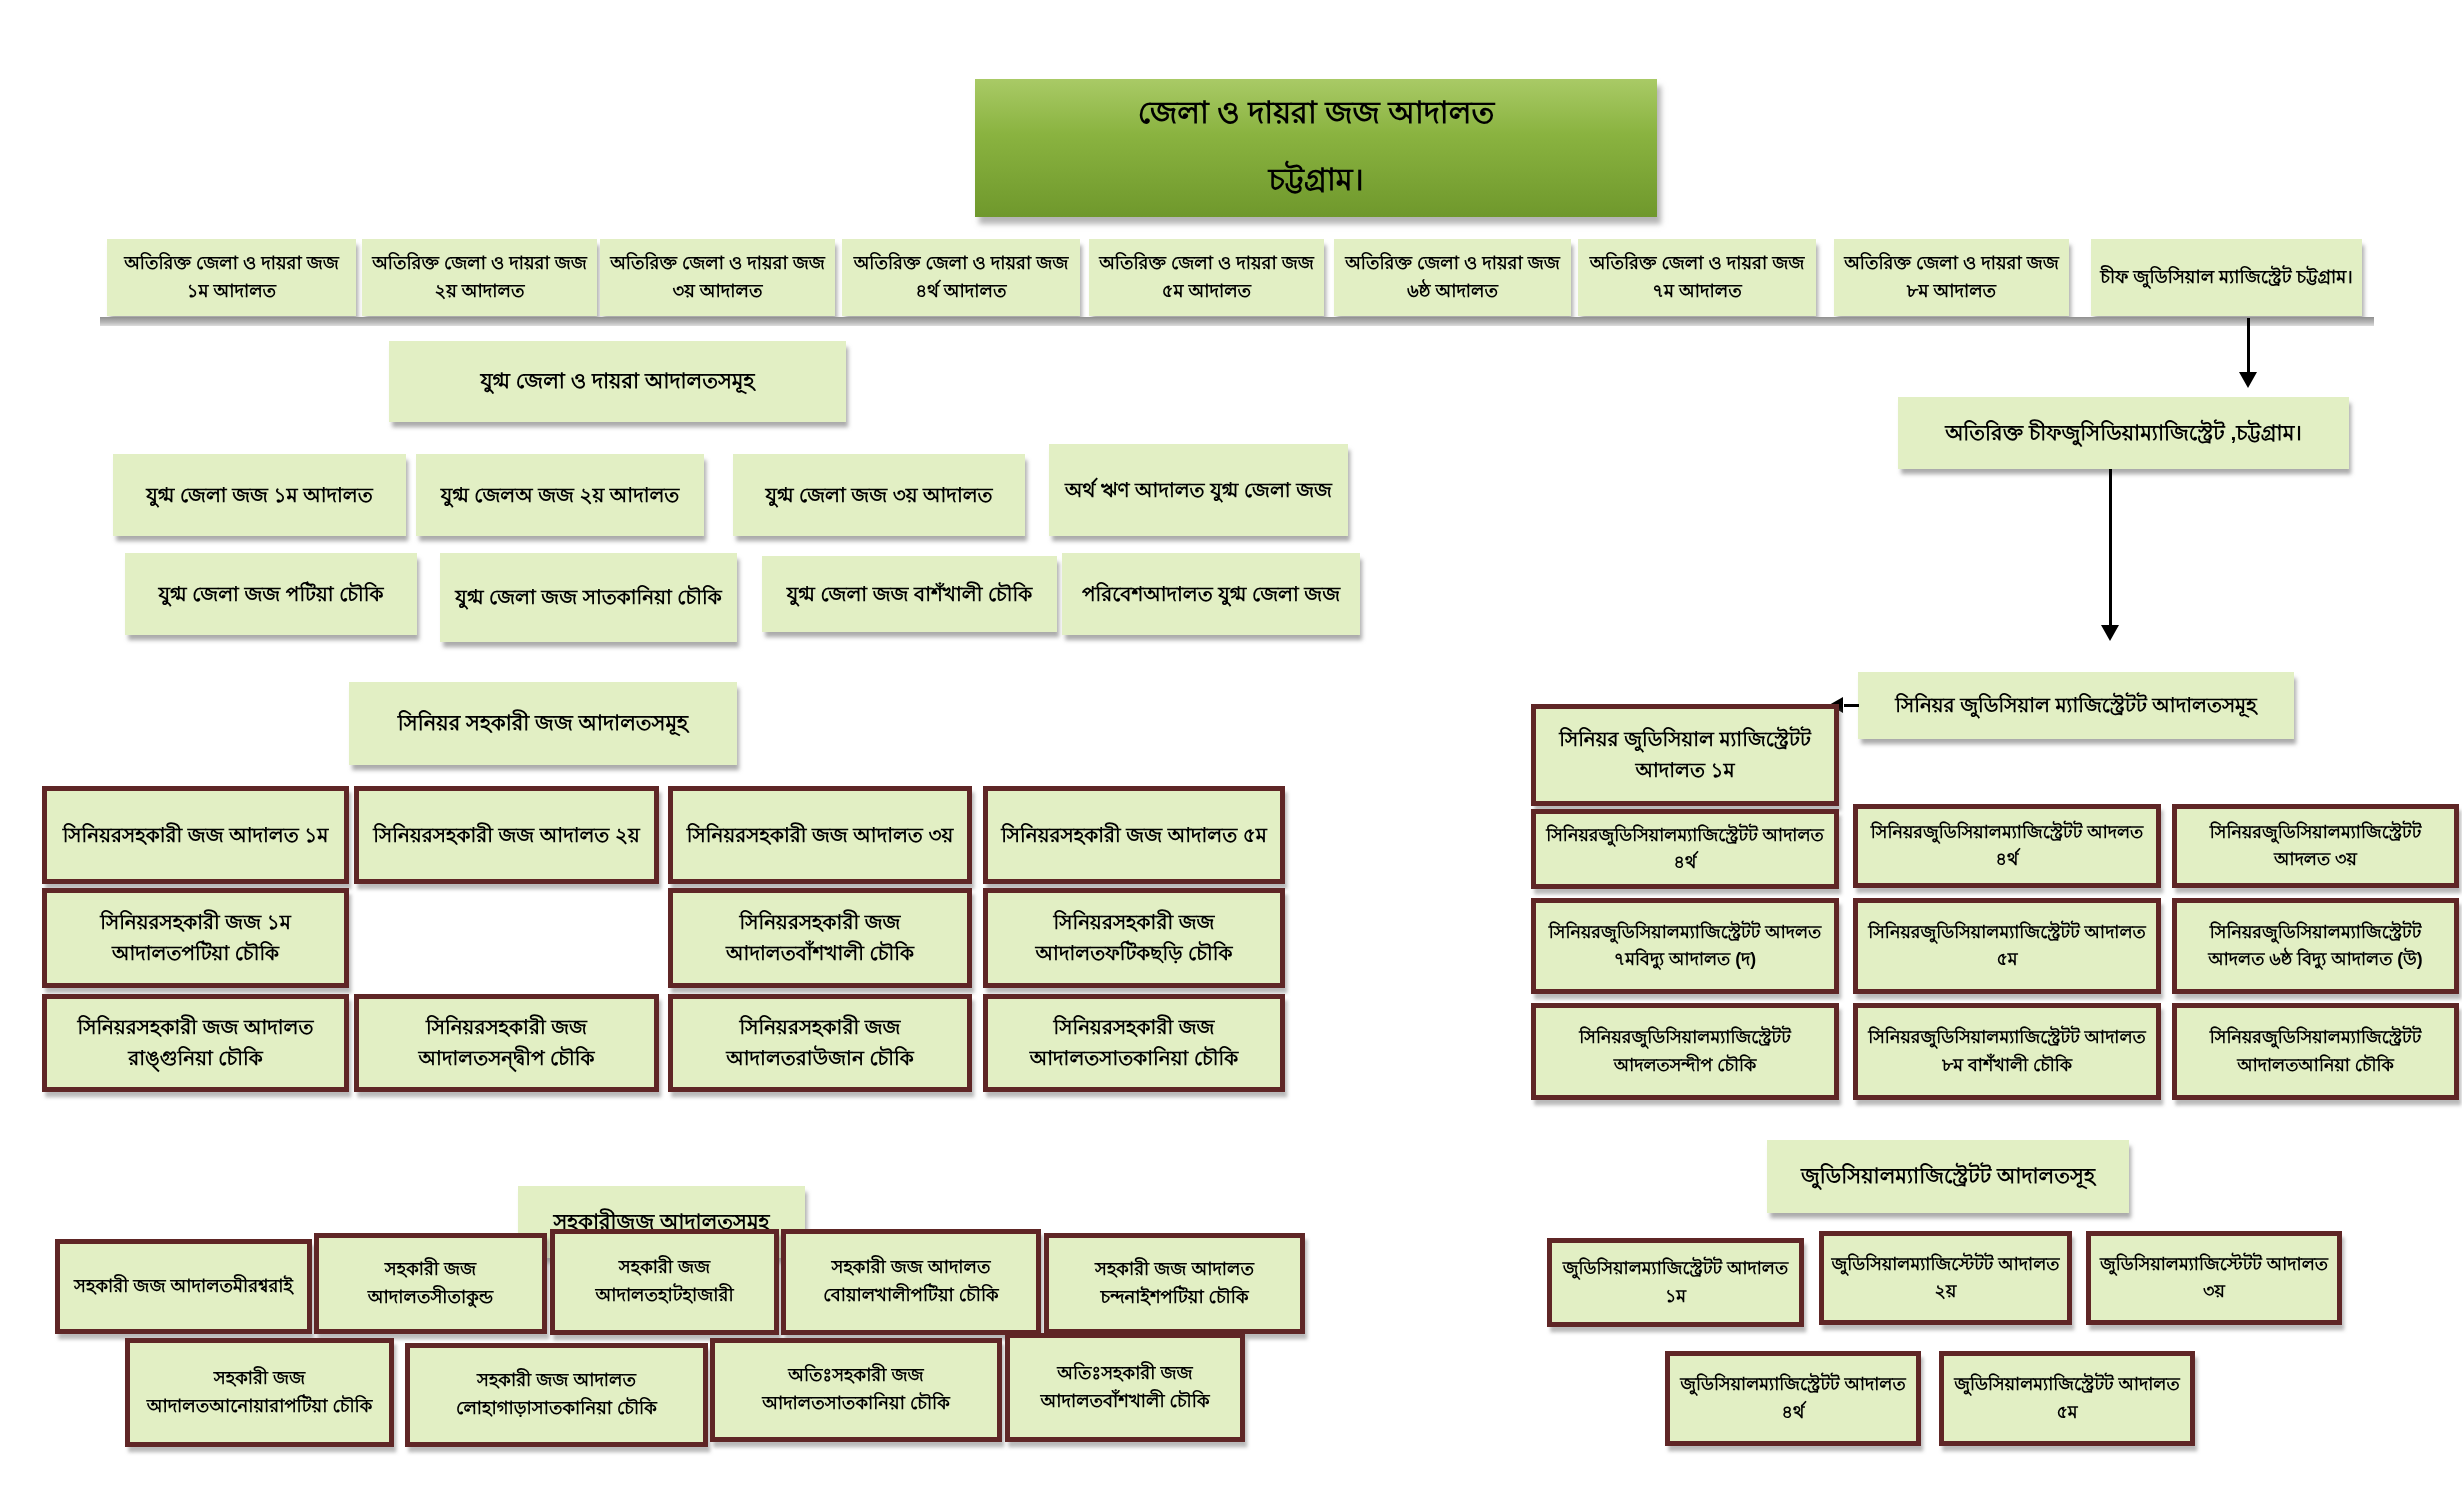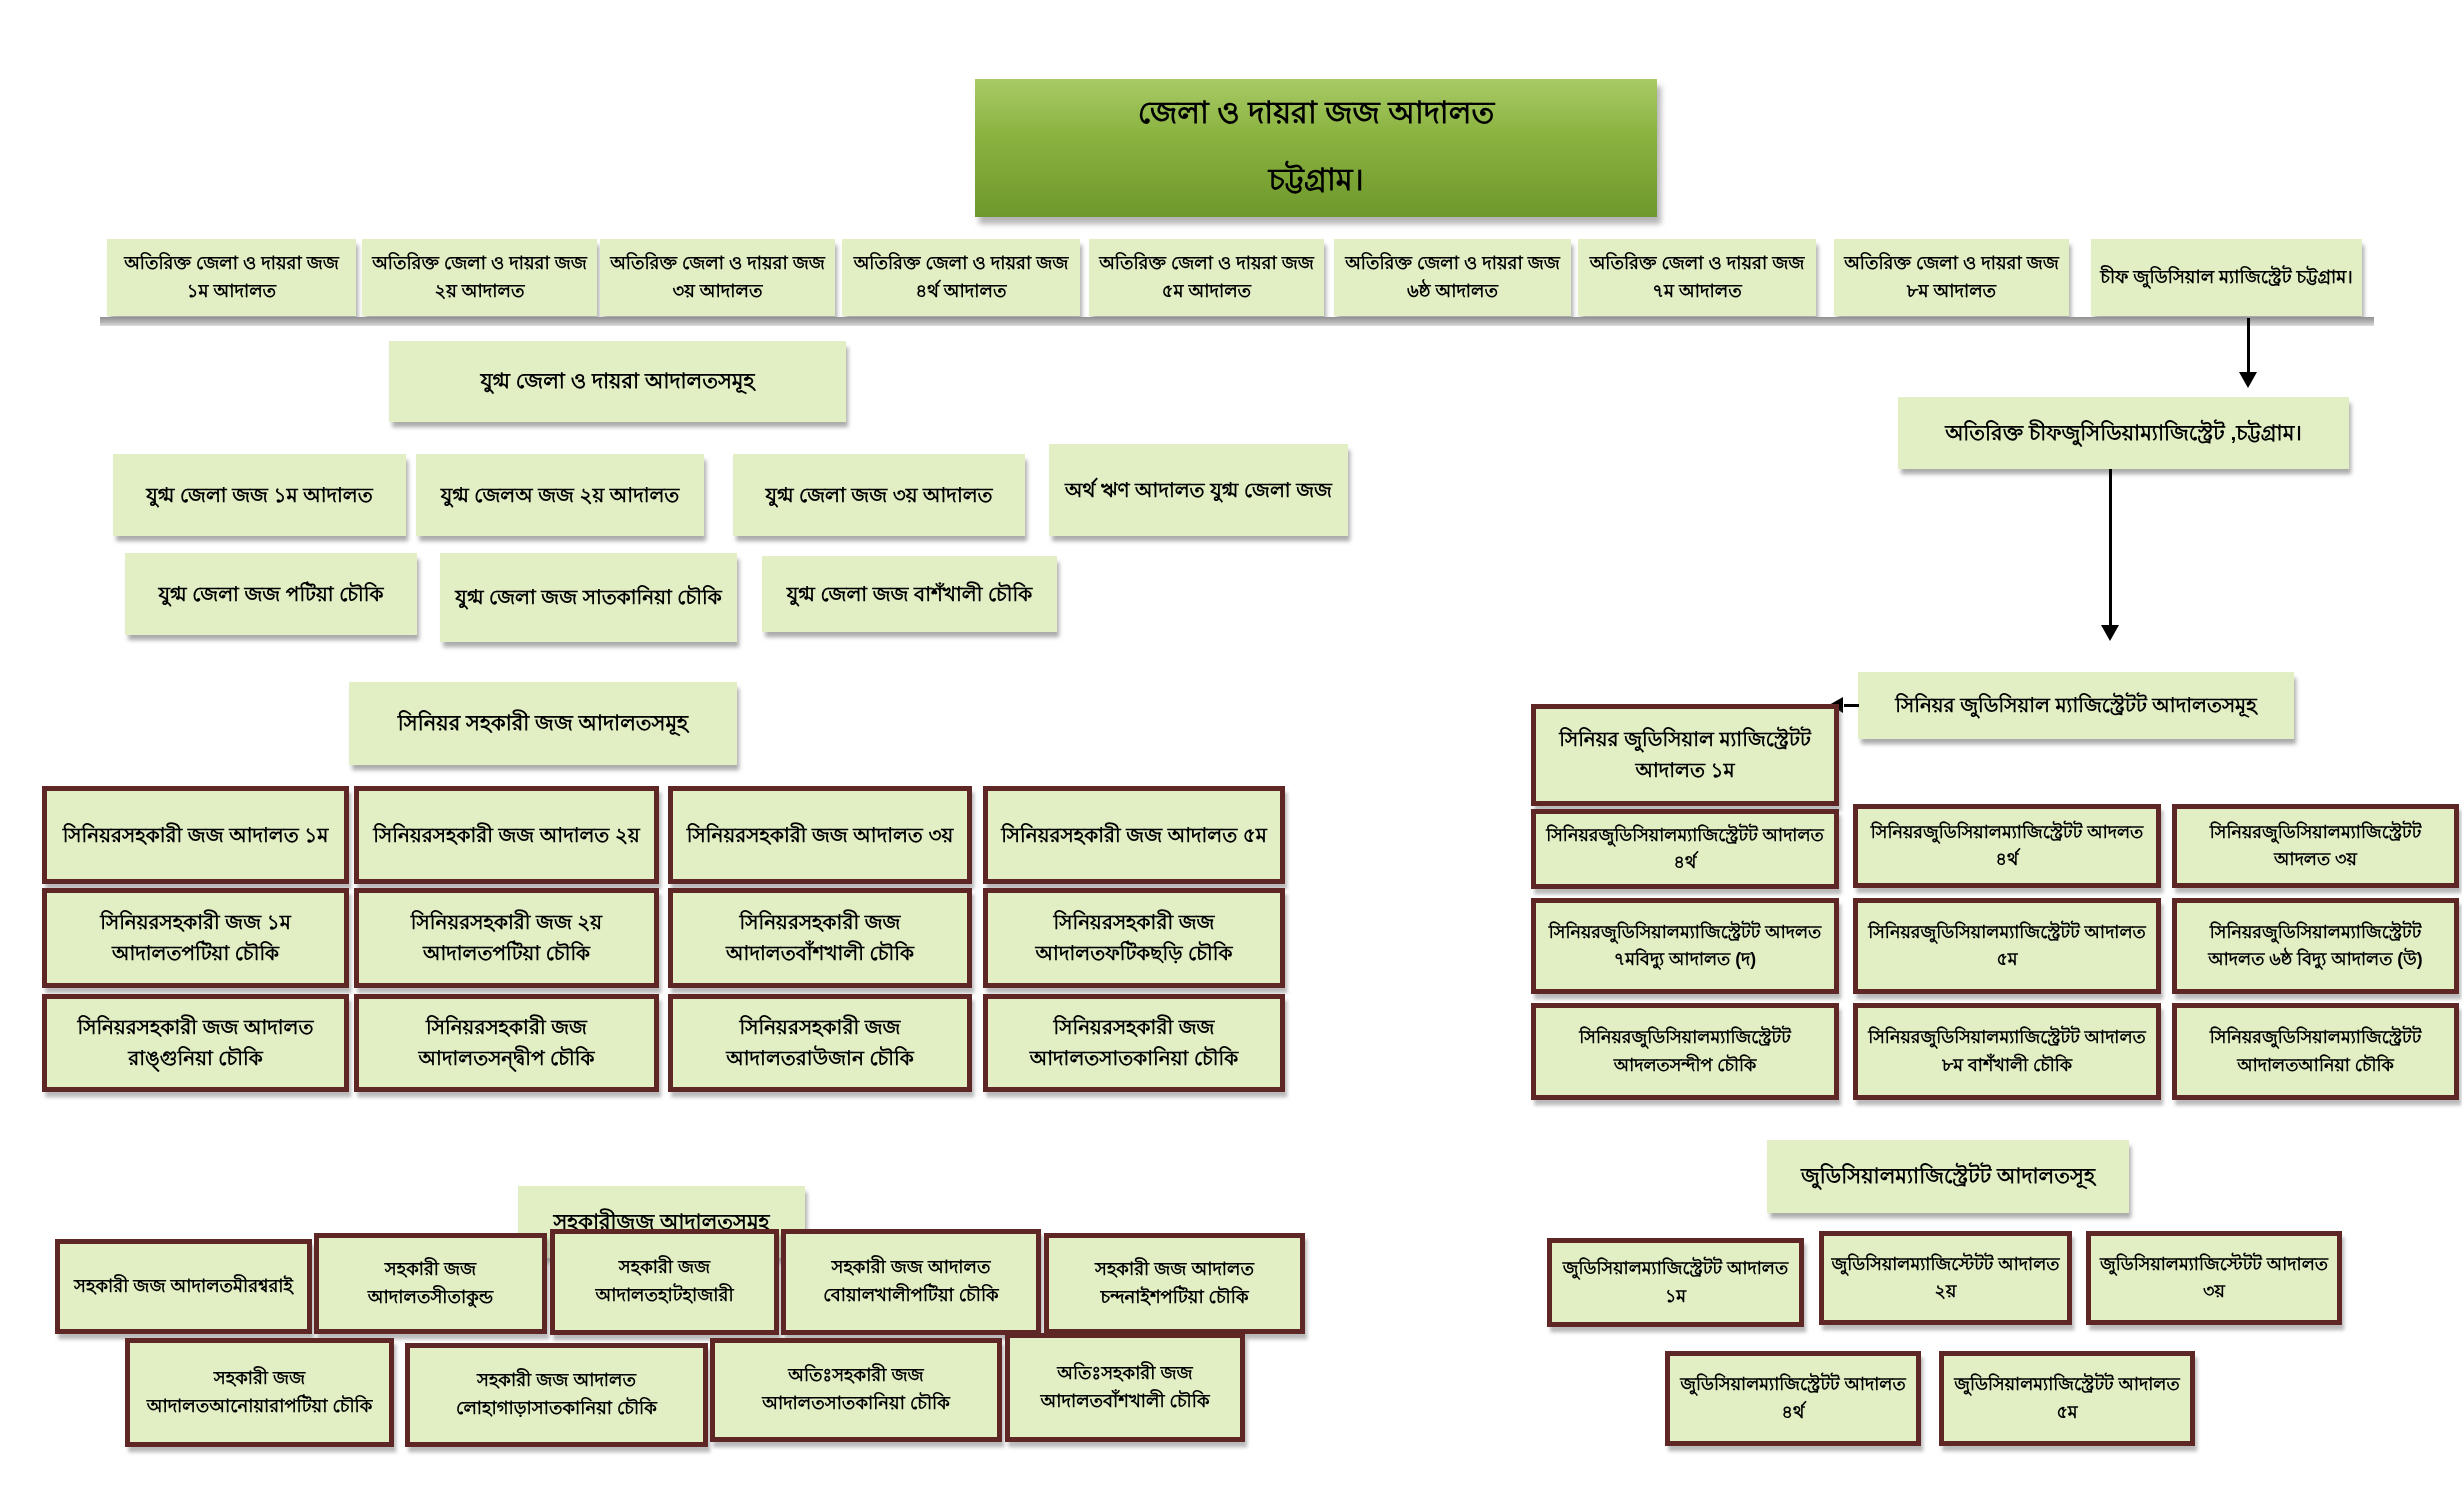--- a/index.html
+++ b/index.html
@@ -81,30 +81,30 @@
   <div class="bx sh hdr" style="left:389px;top:341px;width:457px;height:81px;">যুগ্ম জেলা ও দায়রা আদালতসমূহ</div>
 
   <div class="bx sh f34" style="left:113px;top:454px;width:293px;height:82px;">যুগ্ম জেলা জজ ১ম আদালত</div>
   <div class="bx sh f34" style="left:416px;top:454px;width:288px;height:82px;">যুগ্ম জেলঅ জজ ২য় আদালত</div>
   <div class="bx sh f34" style="left:733px;top:454px;width:292px;height:82px;">যুগ্ম জেলা জজ ৩য় আদালত</div>
   <div class="bx sh f34" style="left:1049px;top:444px;width:299px;height:92px;">অর্থ ঋণ আদালত যুগ্ম জেলা জজ</div>
 
   <div class="bx sh f34" style="left:125px;top:553px;width:292px;height:82px;">যুগ্ম জেলা জজ পটিয়া চৌকি</div>
   <div class="bx sh f34" style="left:440px;top:553px;width:297px;height:89px;">যুগ্ম জেলা জজ সাতকানিয়া চৌকি</div>
   <div class="bx sh f34" style="left:762px;top:556px;width:295px;height:76px;">যুগ্ম জেলা জজ বাশঁখালী চৌকি</div>
+  <div class="bx sh f34" style="left:1062px;top:553px;width:298px;height:82px;">পরিবেশআদালত যুগ্ম জেলা জজ</div>
 
   <div class="bx sh hdr" style="left:349px;top:682px;width:388px;height:83px;">সিনিয়র সহকারী জজ আদালতসমূহ</div>
 
   <div class="bx mr f34" style="left:42px;top:786px;width:307px;height:98px;">সিনিয়রসহকারী জজ আদালত ১ম</div>
   <div class="bx mr f34" style="left:354px;top:786px;width:305px;height:98px;">সিনিয়রসহকারী জজ আদালত ২য়</div>
   <div class="bx mr f34" style="left:668px;top:786px;width:304px;height:98px;">সিনিয়রসহকারী জজ আদালত ৩য়</div>
   <div class="bx mr f34" style="left:983px;top:786px;width:302px;height:98px;">সিনিয়রসহকারী জজ আদালত ৫ম</div>
 
   <div class="bx mr f34" style="left:42px;top:888px;width:307px;height:100px;">সিনিয়রসহকারী জজ ১ম আদালতপটিয়া চৌকি</div>
-  <div class="bx mr f34" style="left:354px;top:888px;width:305px;height:100px;">সিনিয়রসহকারী জজ ২য় আদালতপটিয়া চৌকি</div>
   <div class="bx mr f34" style="left:668px;top:888px;width:304px;height:100px;">সিনিয়রসহকারী জজ আদালতবাঁশখালী চৌকি</div>
   <div class="bx mr f34" style="left:983px;top:888px;width:302px;height:100px;">সিনিয়রসহকারী জজ আদালতফটিকছড়ি চৌকি</div>
 
   <div class="bx mr f34" style="left:42px;top:994px;width:307px;height:98px;">সিনিয়রসহকারী জজ আদালত রাঙ্গুনিয়া চৌকি</div>
   <div class="bx mr f34" style="left:354px;top:994px;width:305px;height:98px;">সিনিয়রসহকারী জজ আদালতসন্দ্বীপ চৌকি</div>
   <div class="bx mr f34" style="left:668px;top:994px;width:304px;height:98px;">সিনিয়রসহকারী জজ আদালতরাউজান চৌকি</div>
   <div class="bx mr f34" style="left:983px;top:994px;width:302px;height:98px;">সিনিয়রসহকারী জজ আদালতসাতকানিয়া চৌকি</div>
 
 
   <div class="bx sh hdr" style="left:518px;top:1186px;width:287px;height:72px;">সহকারীজজ আদালতসমূহ</div>

